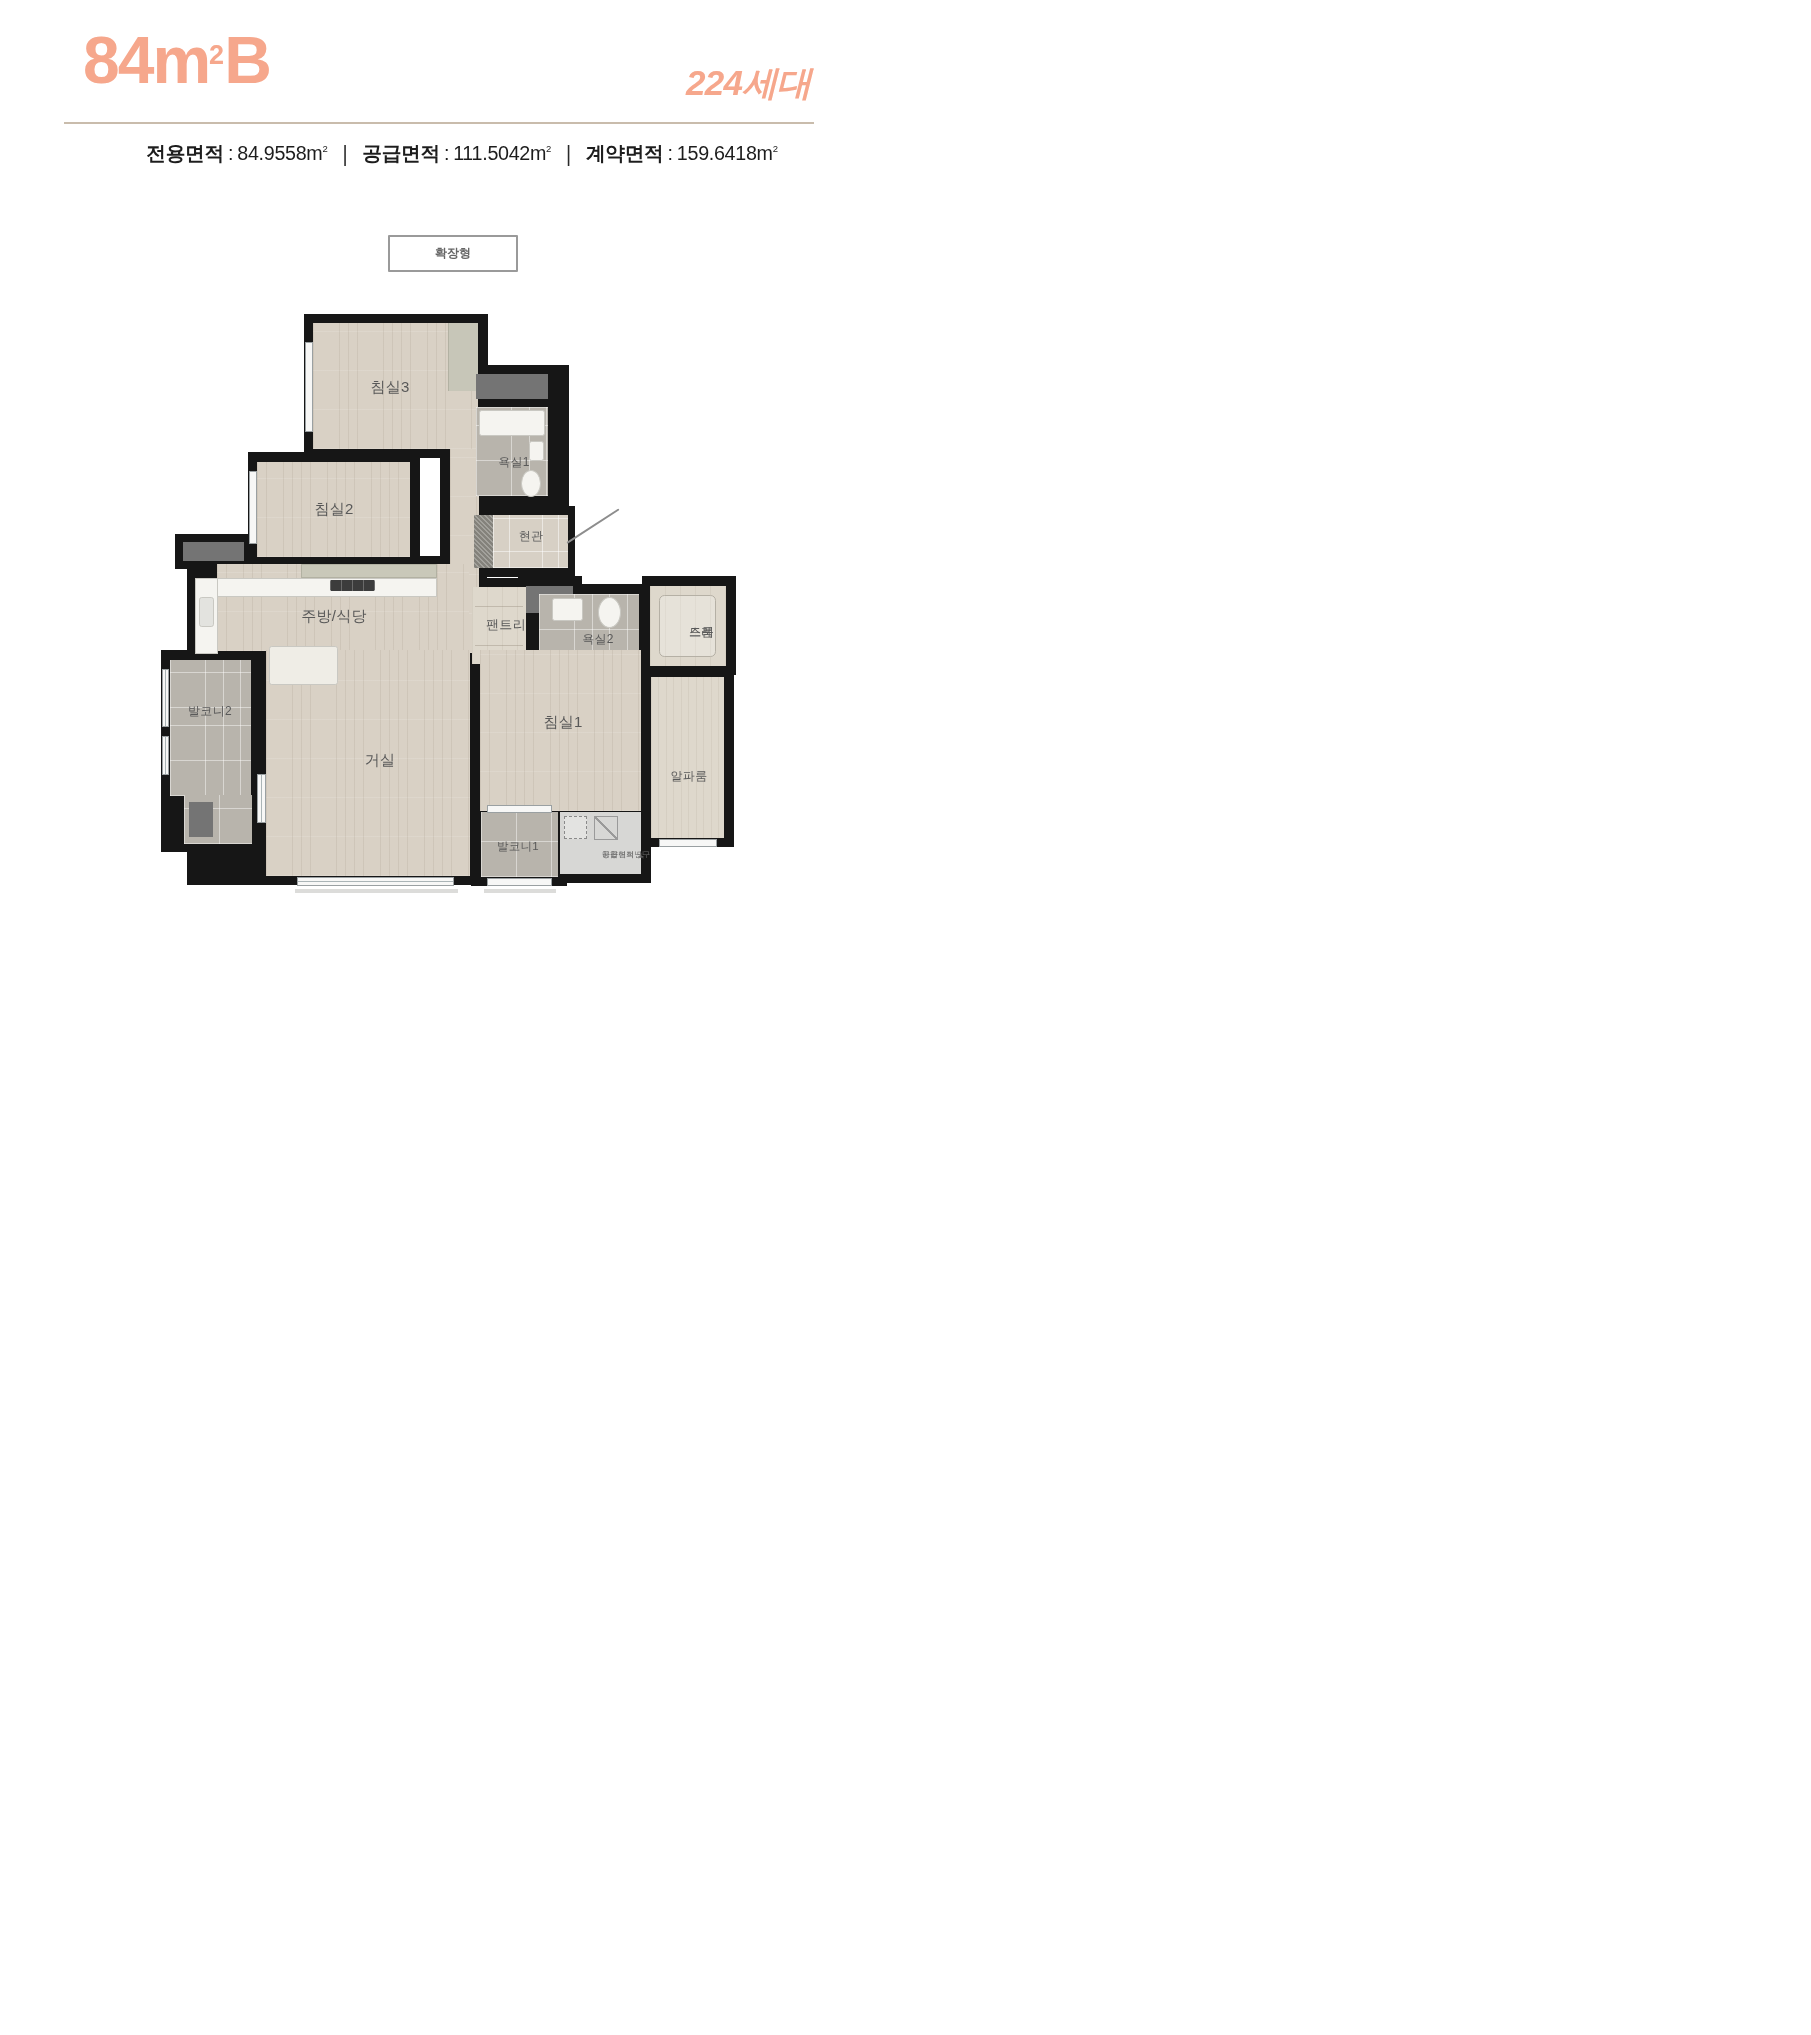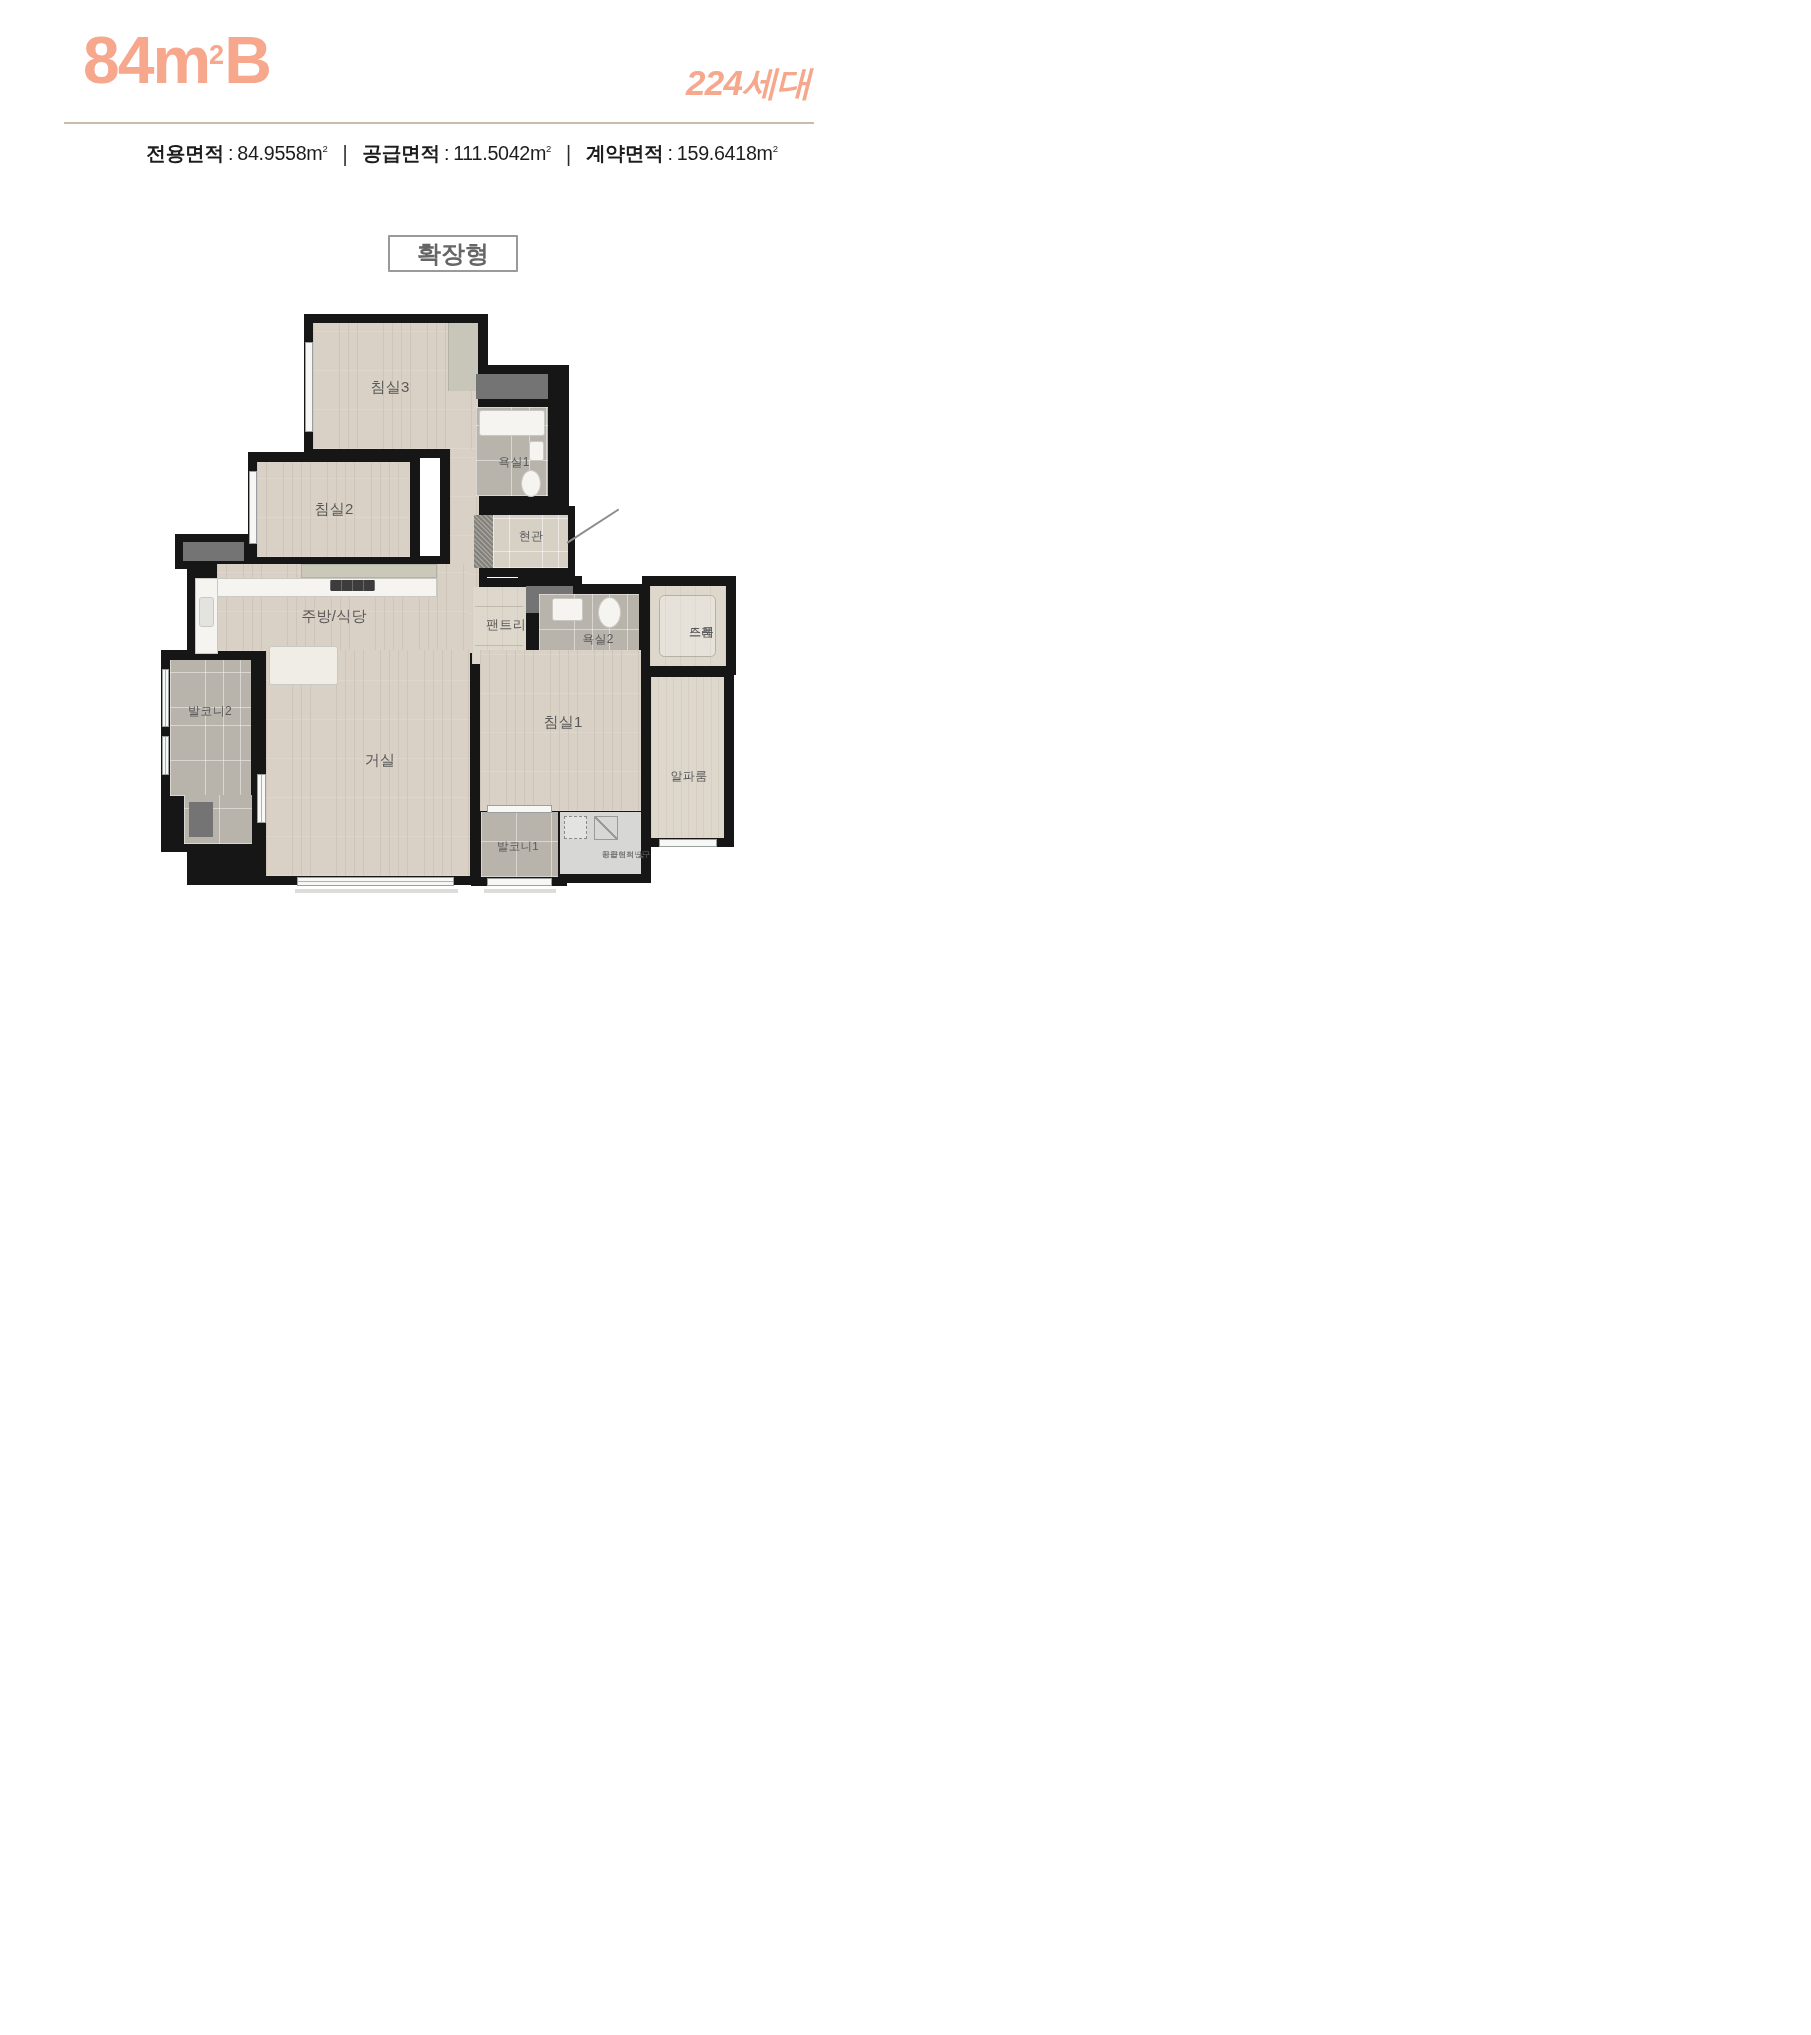--- a/index.html
+++ b/index.html
@@ -16,21 +16,21 @@
   .area-row{position:absolute;left:0;top:140px;width:100%;text-align:center;
             font-size:19.7px;color:#1d1d1d;letter-spacing:-0.3px;white-space:nowrap;padding-left:9px;}
   .area-row .lbl{font-weight:700;}
   .area-row .val{font-weight:400;}
   .area-row .colon{font-weight:400;margin:0 4.1px;}
   .area-row sup{font-size:9.5px;vertical-align:8.1px;}
   .area-row .sep{display:inline-block;margin:0 15px;color:#2a2a2a;font-weight:300;
                  transform:scaleY(1.1);}
   .badge{position:absolute;left:50%;top:235px;transform:translateX(-50%);
          width:126px;height:33px;border:2px solid #9a9a9a;border-radius:1px;
-         text-align:center;line-height:33px;font-size:24px;color:#666;font-weight:600;}
+         text-align:center;line-height:33px;font-size:12px;color:#666;font-weight:600;}
   
   .plan{position:absolute;left:156px;top:307px;width:597px;height:597px;}
   .plan div{position:absolute;box-sizing:border-box;}
   .w{background:#161616;}
   .wood{background:#d9d1c5;
         background-image:repeating-linear-gradient(90deg,rgba(110,95,75,0.10) 0 0.7px,rgba(255,255,255,0) 0.7px 8.8px),
                          repeating-linear-gradient(0deg,rgba(255,255,255,0.12) 0 1.4px,rgba(255,255,255,0) 1.4px 39px);}
   .lwood{background:#ded8cc;
         background-image:repeating-linear-gradient(90deg,rgba(110,95,75,0.08) 0 0.7px,rgba(255,255,255,0) 0.7px 7.5px);}
   .tile{background:#b8b4ac;

